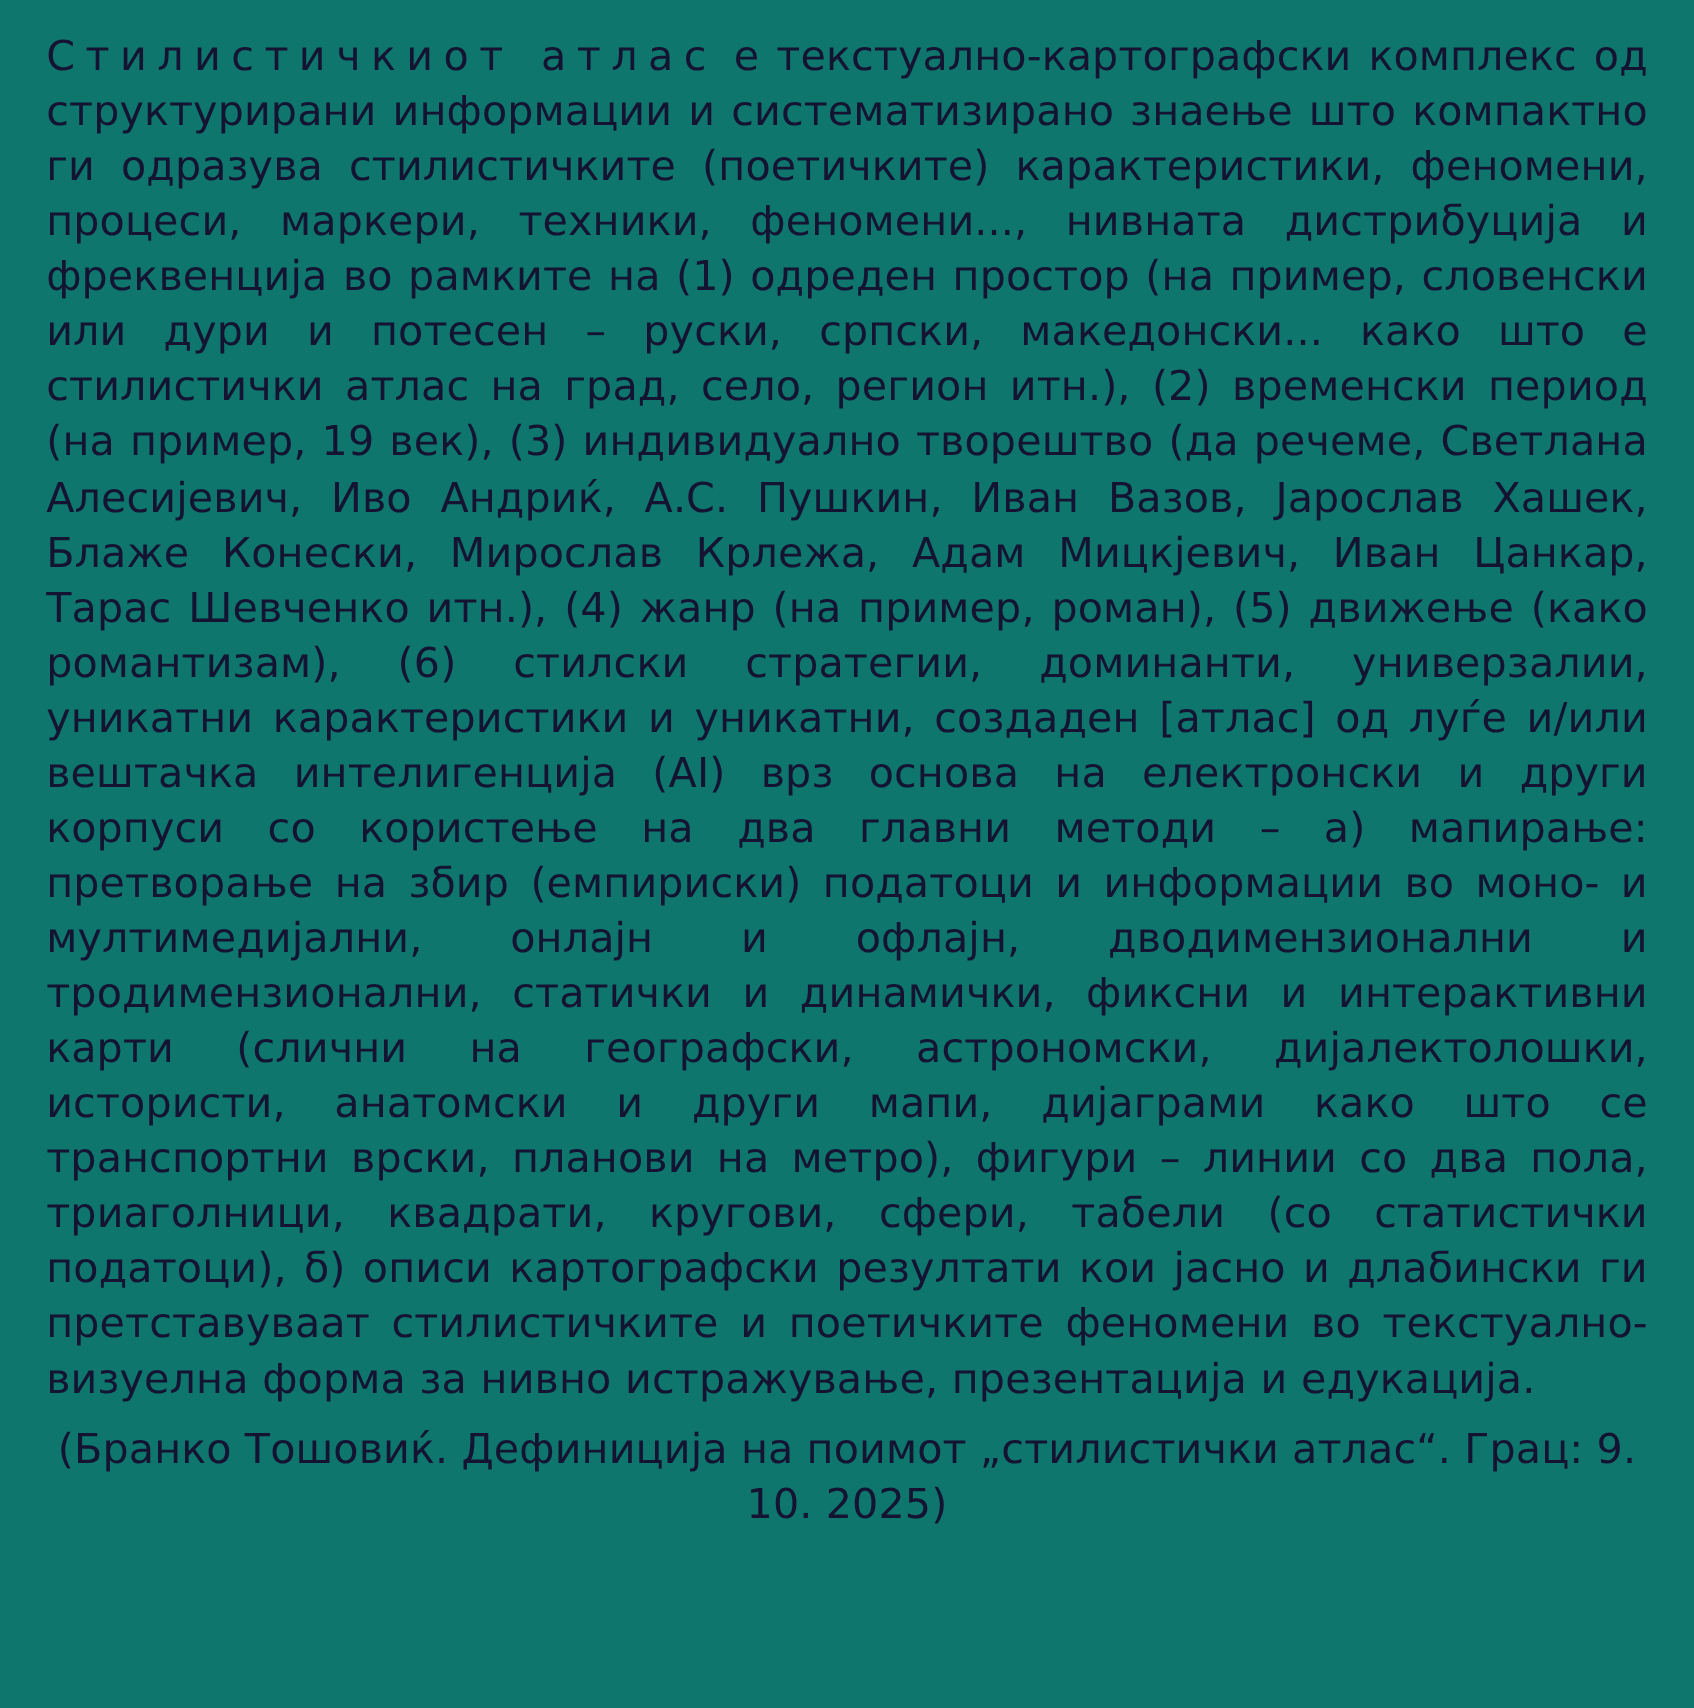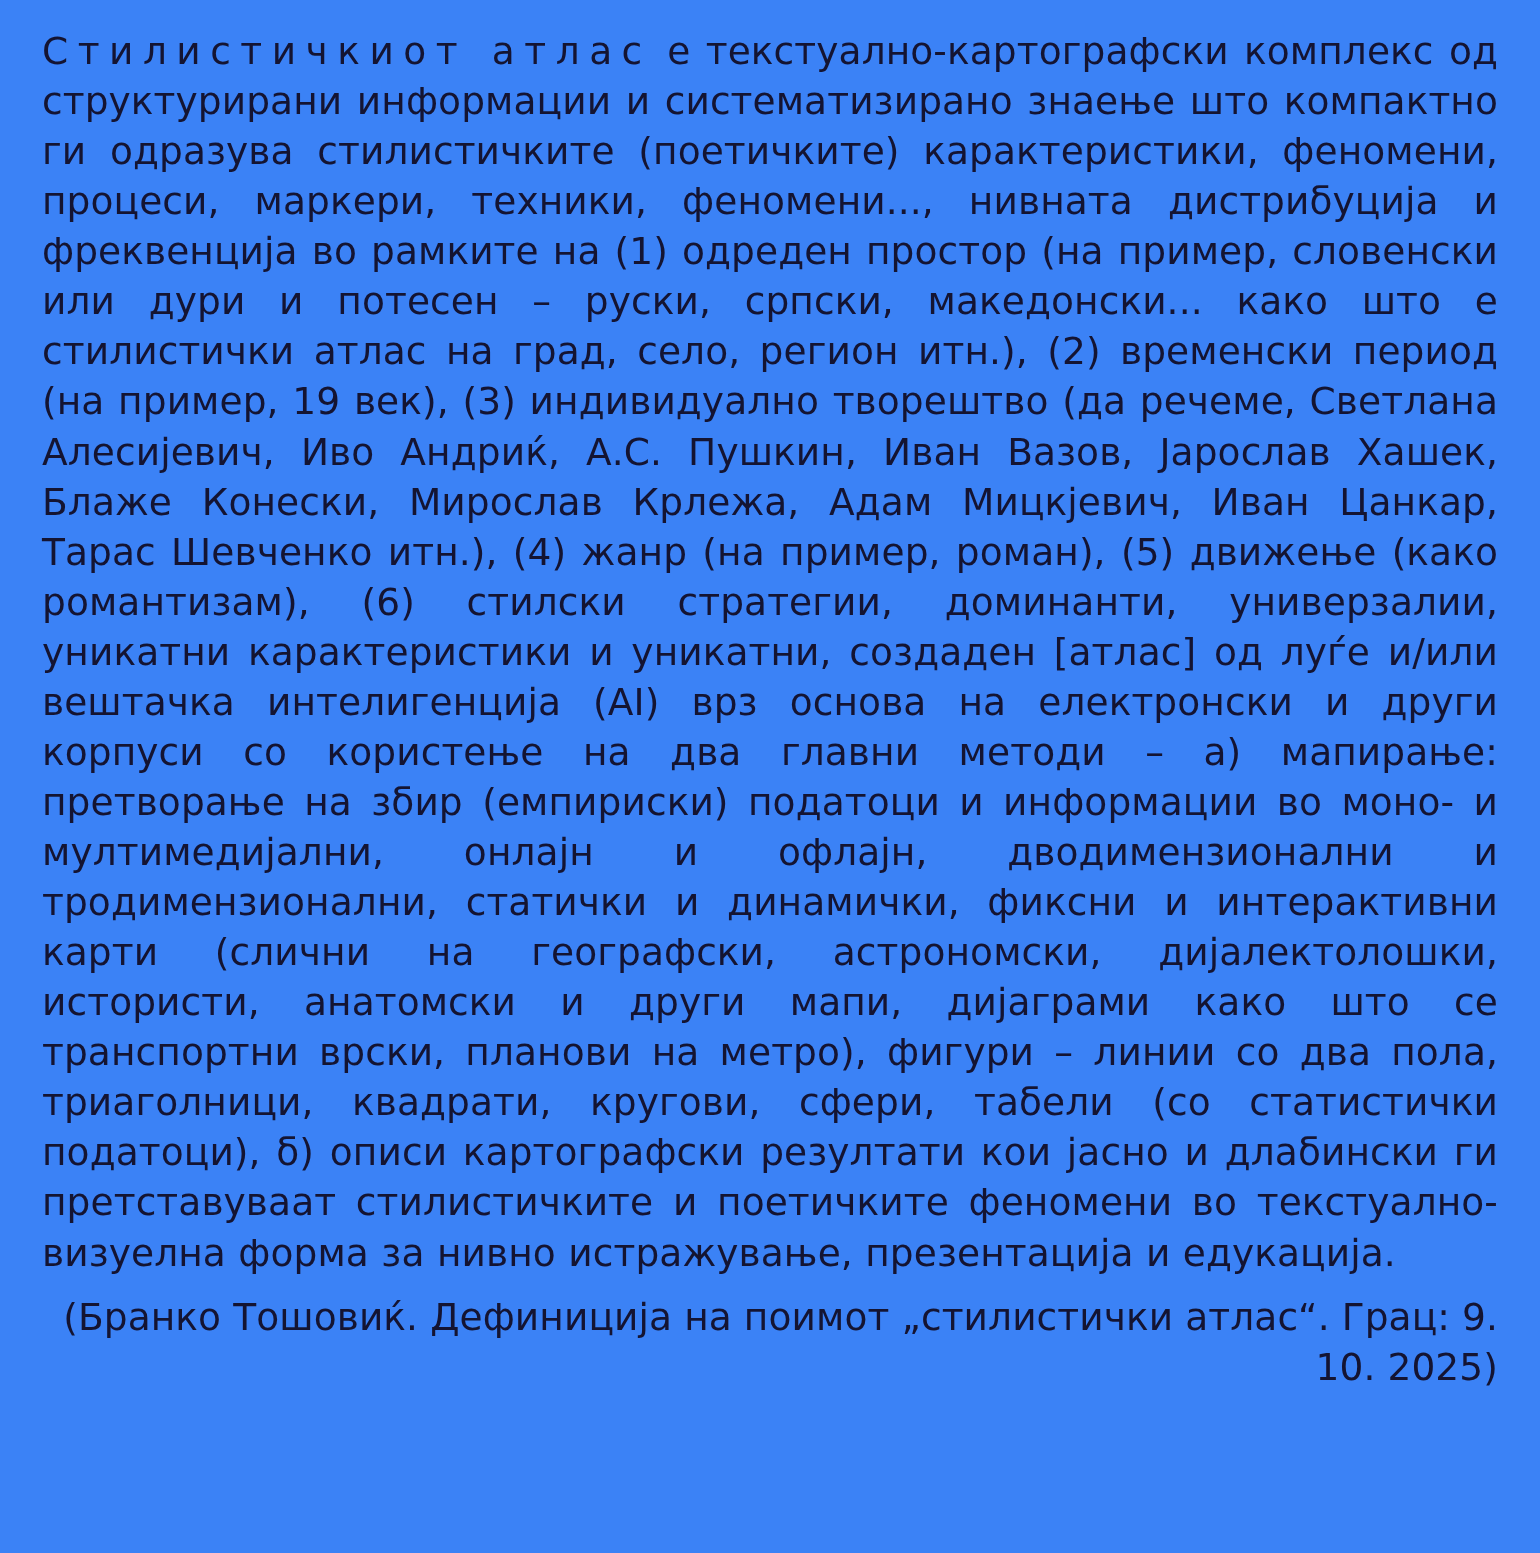--- a/index.html
+++ b/index.html
@@ -11,39 +11,39 @@
     width: 1540px;
     min-height: 1553px;
     font-family: "DejaVu Sans", sans-serif;
     color: #1a1a2e;
   }
   .page {
     box-sizing: border-box;
     width: 1540px;
     min-height: 1553px;
     padding: 26px 42px 20px 42px;
-    background: #3b82f6;
+    background: #0f766e;
   }
   .definition-paragraph {
     font-size: 37.5px;
     line-height: 1.335;
     text-align: justify;
     text-justify: inter-word;
     color: #141432;
     margin: 0 0 14px 0;
     letter-spacing: 0.1px;
     word-spacing: 0.4px;
   }
   .term-spaced {
     letter-spacing: 9.5px;
   }
   .citation-paragraph {
     font-size: 37.5px;
     line-height: 1.335;
-    text-align: right;
+    text-align: center;
     color: #141432;
     margin: 0;
     letter-spacing: 0.1px;
   }
 </style>
 </head>
 <body>
 
 <div class="page">
 

